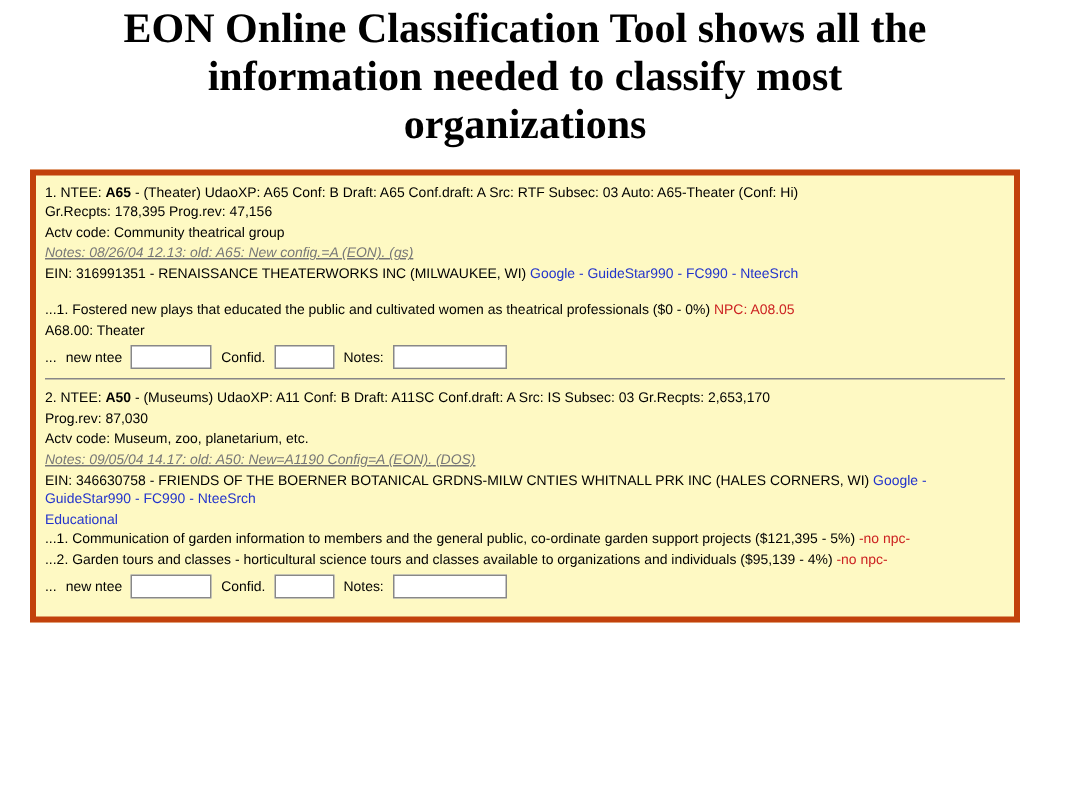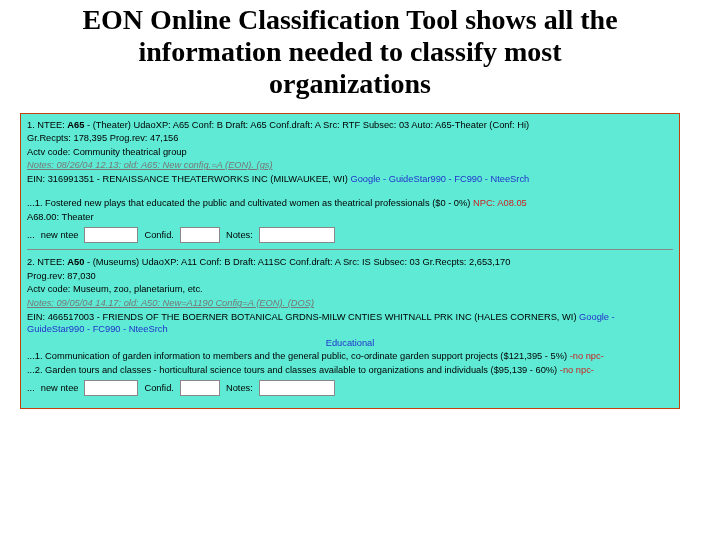--- a/index.html
+++ b/index.html
@@ -20,33 +20,33 @@
   .title {
     text-align: center;
     font-size: 28px;
     line-height: 1.15;
     font-weight: bold;
     color: #000;
     margin: 0 40px 12px 40px;
     font-family: Georgia, 'Times New Roman', serif;
   }
   .panel {
-    border: 1px solid #c2410c;
-    background: #5eead4;
+    border: 4px solid #c2410c;
+    background: #fef9c3;
     font-family: Verdana, Arial, sans-serif;
     font-size: 9.3px;
     line-height: 1.35;
     color: #000;
     padding: 4px 6px 6px 6px;
   }
   .record {
     margin-bottom: 6px;
   }
   .line { margin: 1px 0; }
-  .blue { color: #2233cc; text-align: center; }
+  .blue { color: #2233cc; }
   .red  { color: #cc2222; margin-top: 40px; }
   .grey { color: #777; text-decoration: underline; }
   .formrow {
     display: flex;
     align-items: center;
     gap: 6px;
     margin-top: 4px;
   }
   .formrow input[type="text"] {
     border: 1px solid #888;
@@ -104,28 +104,28 @@
     <hr class="sep">
 
     <div class="record">
       <div class="line">
         <span>2. NTEE: </span><b>A50</b><span> - (Museums) UdaoXP: A11 Conf: B Draft: A11SC Conf.draft: A Src: IS Subsec: 03 Gr.Recpts: 2,653,170</span>
       </div>
       <div class="line">Prog.rev: 87,030</div>
       <div class="line">Actv code: Museum, zoo, planetarium, etc.</div>
       <div class="line grey" style="font-style:italic;">Notes: 09/05/04 14.17: old: A50: New=A1190 Config=A (EON). (DOS)</div>
       <div class="line">
-        <span>EIN: 466517003 - FRIENDS OF THE BOERNER BOTANICAL GRDNS-MILW CNTIES WHITNALL PRK INC (HALES CORNERS, WI) </span><span class="blue">Google - GuideStar990 - FC990 - NteeSrch</span>
+        <span>EIN: 346630758 - FRIENDS OF THE BOERNER BOTANICAL GRDNS-MILW CNTIES WHITNALL PRK INC (HALES CORNERS, WI) </span><span class="blue">Google - GuideStar990 - FC990 - NteeSrch</span>
       </div>
       <div class="line blue">Educational</div>
       <div class="line">
         <span>...1. Communication of garden information to members and the general public, co-ordinate garden support projects ($121,395 - 5%) </span><span class="red">-no npc-</span>
       </div>
       <div class="line">
-        <span>...2. Garden tours and classes - horticultural science tours and classes available to organizations and individuals ($95,139 - 60%) </span><span class="red">-no npc-</span>
+        <span>...2. Garden tours and classes - horticultural science tours and classes available to organizations and individuals ($95,139 - 4%) </span><span class="red">-no npc-</span>
       </div>
 
       <div class="formrow">
         <span>...</span>
         <span class="lbl">new ntee</span>
         <input type="text" class="inp-ntee" style="">
         <span class="lbl">Confid.</span>
         <input type="text" class="inp-conf" style="">
         <span class="lbl">Notes:</span>
         <input type="text" class="inp-notes" style="">

